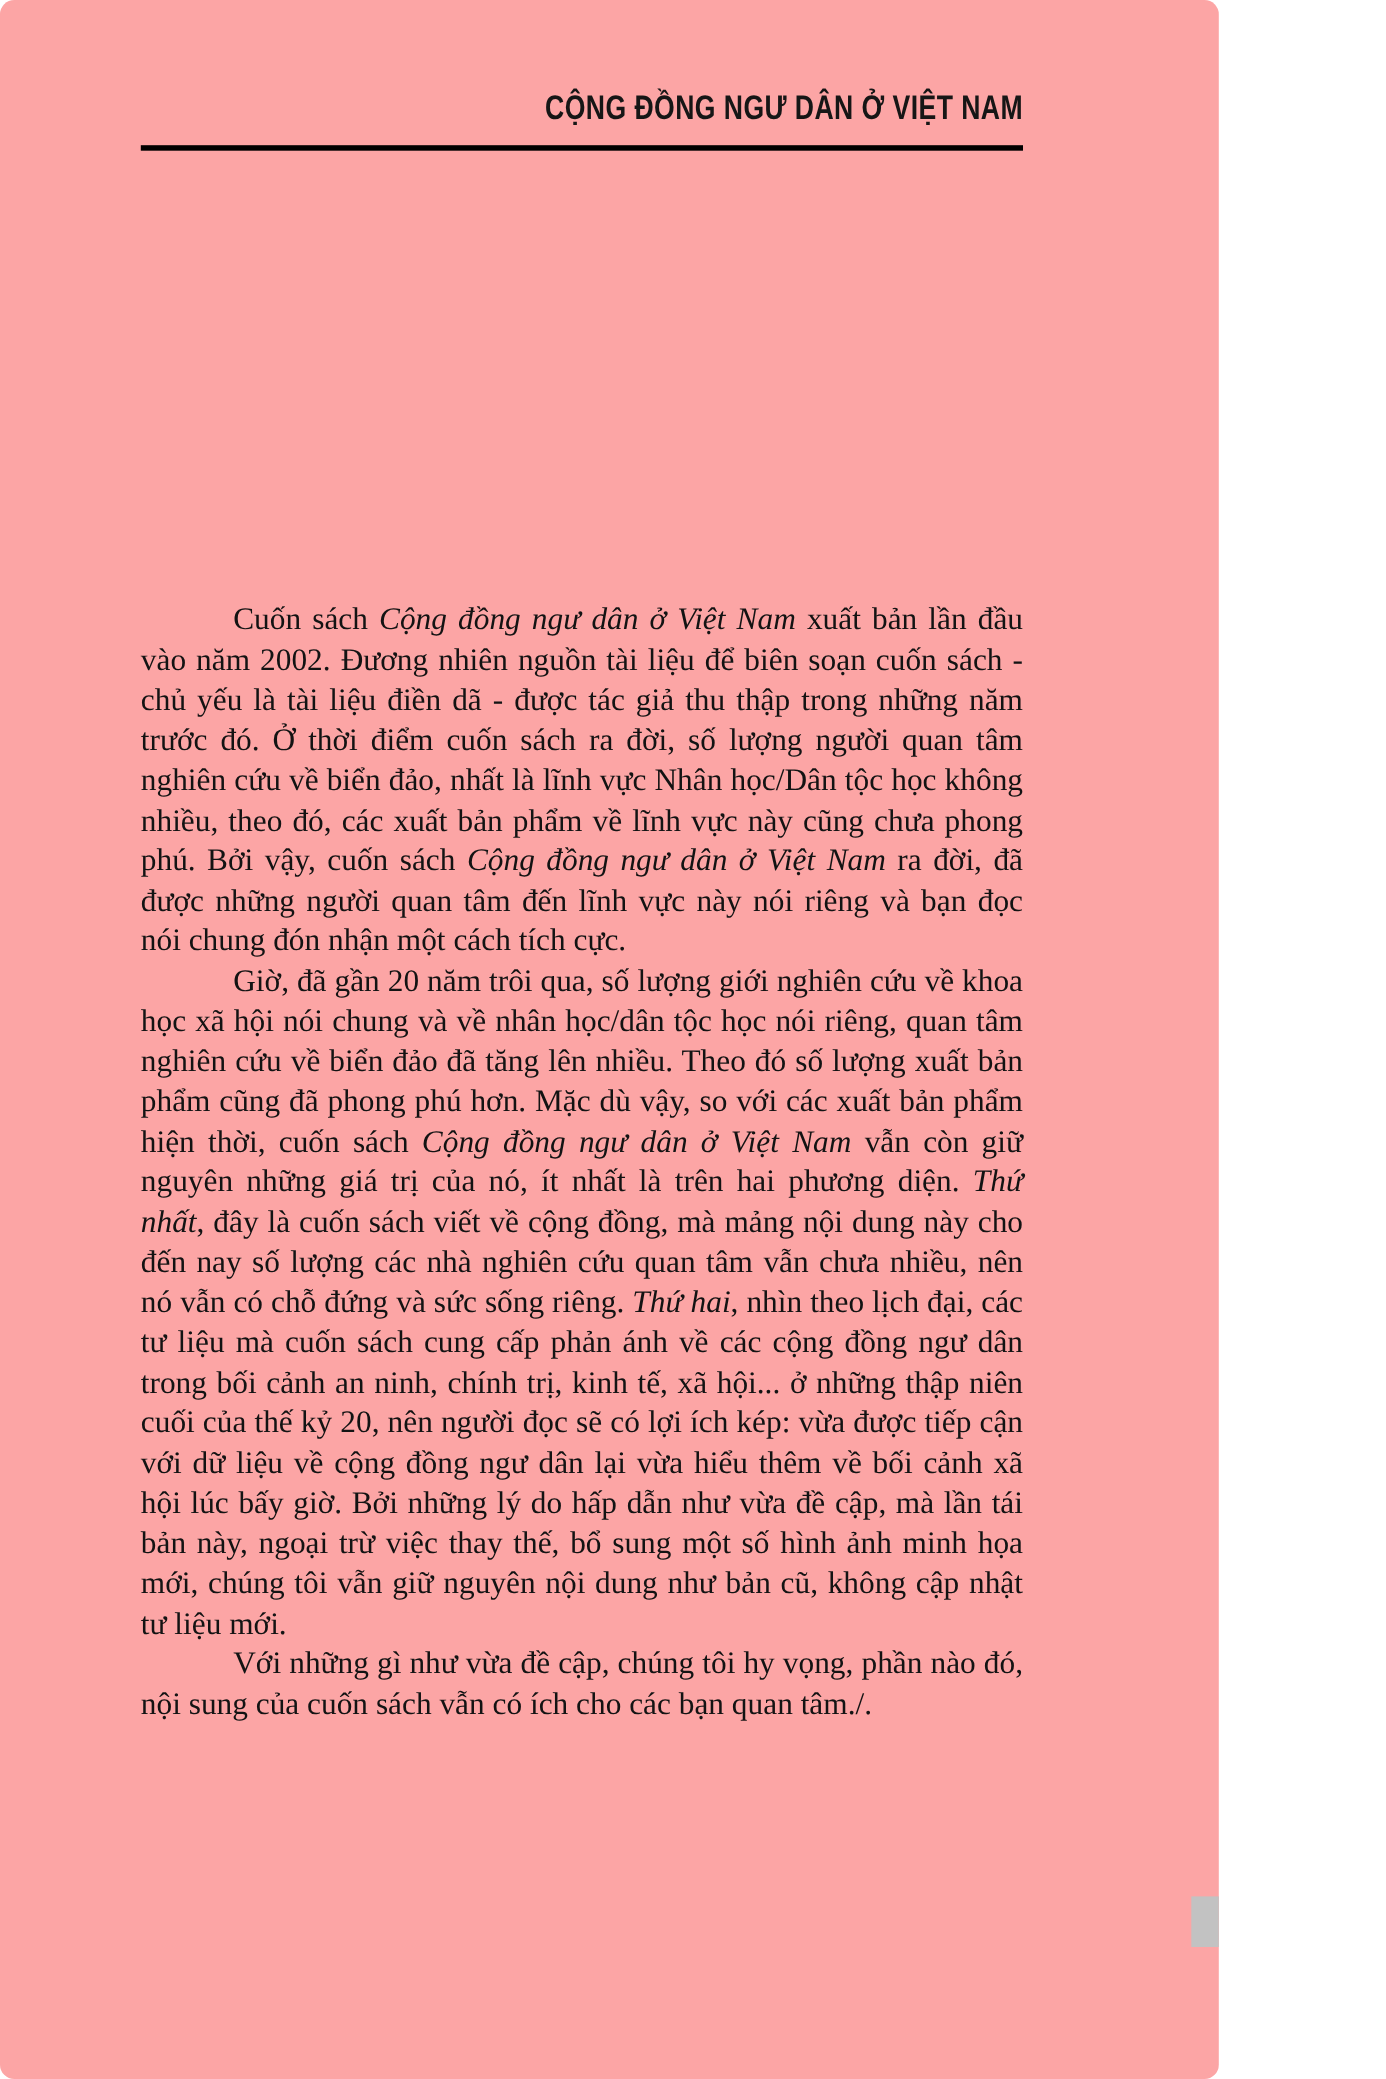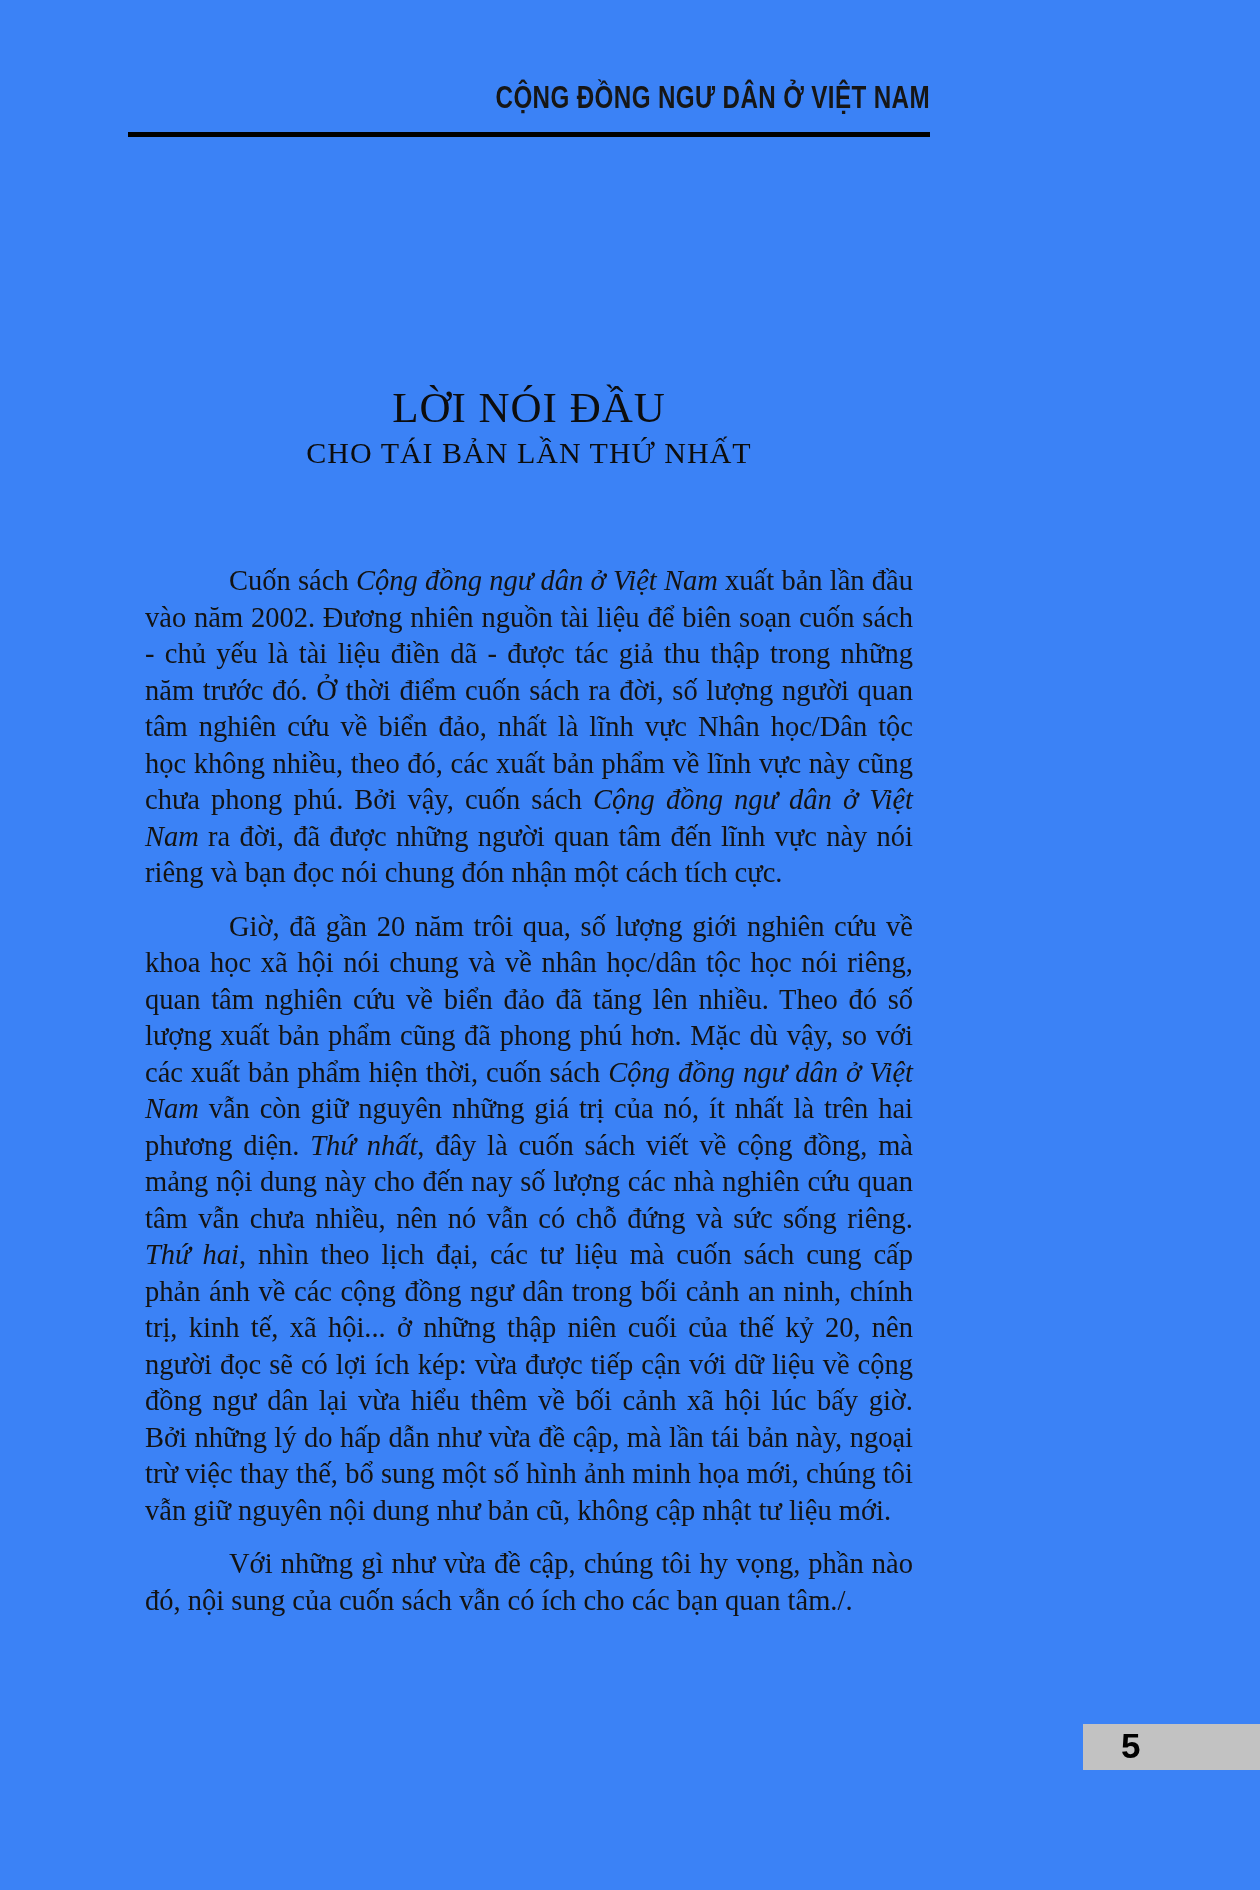--- a/index.html
+++ b/index.html
@@ -2,26 +2,27 @@
 <html><head>
 <meta charset="utf-8">
 <style>
   html, body {
     margin: 0;
     padding: 0;
     background: #ffffff;
   }
   .page {
     position: relative;
-    width: 1260px;
+    width: 1108px;
     height: 1890px;
-    background: #3b82f6;
+    background: #fca5a5;
     color: #111111;
     font-family: "Liberation Serif", serif;
     overflow: hidden;
+    border-radius: 13px;
   }
   
   .running-head {
     position: absolute;
     top: 80px;
     left: 128px;
     width: 802px;
     text-align: right;
     font-family: "Liberation Sans", sans-serif;
     font-size: 31px;
@@ -70,21 +71,21 @@
     position: absolute;
     top: 546px;
     left: 128px;
     width: 802px;
     font-size: 28.5px;
     line-height: 36.5px;
     text-align: justify;
     color: #131313;
   }
   .body-text p.para {
-    margin: 17px;
+    margin: 0;
     padding: 0;
     text-indent: 84px;
   }
   .body-text .it {
     font-style: italic;
   }
   
   .page-num-box {
     position: absolute;
     left: 1083px;
@@ -108,24 +109,20 @@
 <body>
 
 <div class="page">
 
   <div class="running-head">
     <span class="condensed">CỘNG ĐỒNG NGƯ DÂN Ở VIỆT NAM</span>
   </div>
 
   <div class="head-rule"></div>
 
-  <div class="title-block">
-    <div class="title-main">LỜI NÓI ĐẦU</div>
-    <div class="title-sub">CHO TÁI BẢN LẦN THỨ NHẤT</div>
-  </div>
 
   <div class="body-text">
 
   <p class="para"><span>Cuốn sách </span><span class="it">Cộng đồng ngư dân ở Việt Nam</span><span> xuất bản lần đầu vào năm 2002. Đương nhiên nguồn tài liệu để biên soạn cuốn sách - chủ yếu là tài liệu điền dã - được tác giả thu thập trong những năm trước đó. Ở thời điểm cuốn sách ra đời, số lượng người quan tâm nghiên cứu về biển đảo, nhất là lĩnh vực Nhân học/Dân tộc học không nhiều, theo đó, các xuất bản phẩm về lĩnh vực này cũng chưa phong phú. Bởi vậy, cuốn sách </span><span class="it">Cộng đồng ngư dân ở Việt Nam</span><span> ra đời, đã được những người quan tâm đến lĩnh vực này nói riêng và bạn đọc nói chung đón nhận một cách tích cực.</span></p>
       <p class="para"><span>Giờ, đã gần 20 năm trôi qua, số lượng giới nghiên cứu về khoa học xã hội nói chung và về nhân học/dân tộc học nói riêng, quan tâm nghiên cứu về biển đảo đã tăng lên nhiều. Theo đó số lượng xuất bản phẩm cũng đã phong phú hơn. Mặc dù vậy, so với các xuất bản phẩm hiện thời, cuốn sách </span><span class="it">Cộng đồng ngư dân ở Việt Nam</span><span> vẫn còn giữ nguyên những giá trị của nó, ít nhất là trên hai phương diện. </span><span class="it">Thứ nhất</span><span>, đây là cuốn sách viết về cộng đồng, mà mảng nội dung này cho đến nay số lượng các nhà nghiên cứu quan tâm vẫn chưa nhiều, nên nó vẫn có chỗ đứng và sức sống riêng. </span><span class="it">Thứ hai</span><span>, nhìn theo lịch đại, các tư liệu mà cuốn sách cung cấp phản ánh về các cộng đồng ngư dân trong bối cảnh an ninh, chính trị, kinh tế, xã hội... ở những thập niên cuối của thế kỷ 20, nên người đọc sẽ có lợi ích kép: vừa được tiếp cận với dữ liệu về cộng đồng ngư dân lại vừa hiểu thêm về bối cảnh xã hội lúc bấy giờ. Bởi những lý do hấp dẫn như vừa đề cập, mà lần tái bản này, ngoại trừ việc thay thế, bổ sung một số hình ảnh minh họa mới, chúng tôi vẫn giữ  nguyên nội dung như bản cũ, không cập nhật tư liệu mới.</span></p>
       <p class="para"><span>Với những gì như vừa đề cập, chúng tôi hy vọng, phần nào đó, nội sung của cuốn sách vẫn có ích cho các bạn quan tâm./.</span></p>
     </div>
 
   <div class="page-num-box" style="background: rgb(194, 194, 194);">
     <span class="page-num">5</span>

